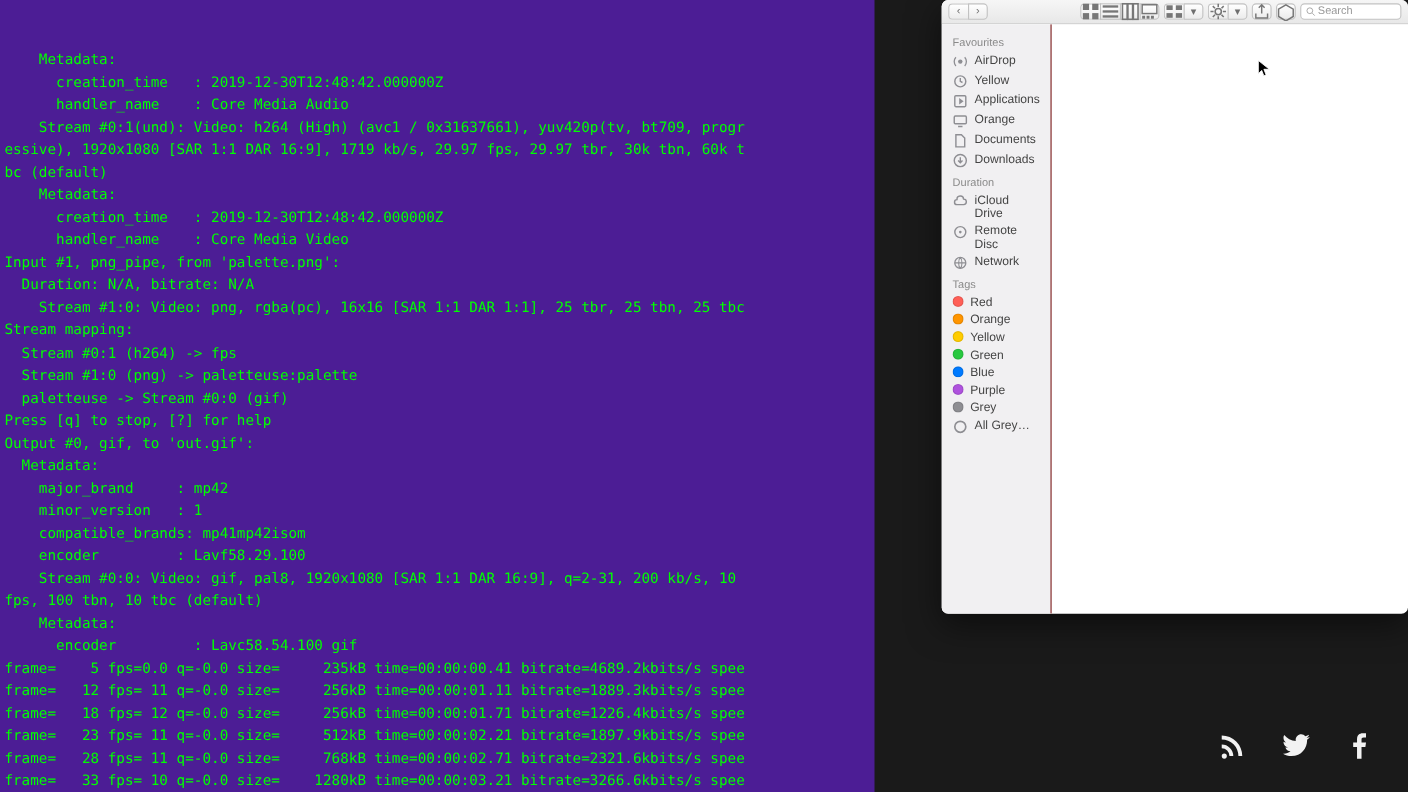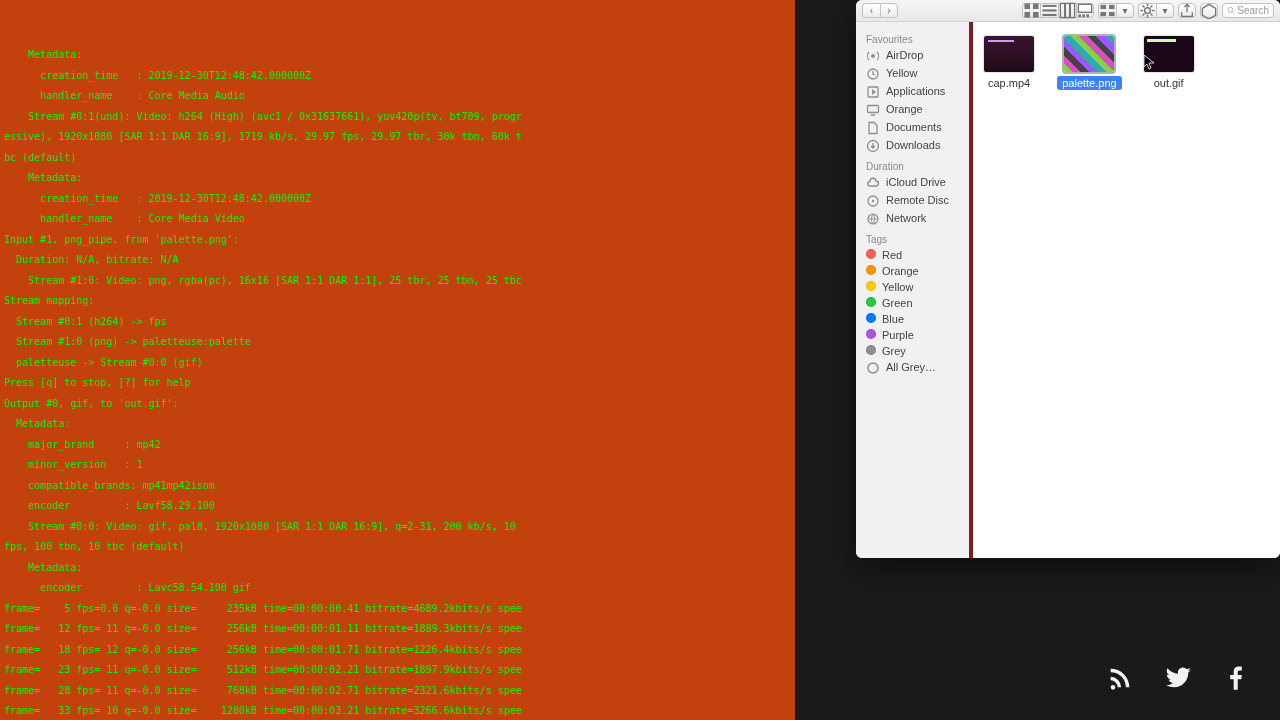--- a/index.html
+++ b/index.html
@@ -10,24 +10,24 @@
     font-family: -apple-system, BlinkMacSystemFont, "Helvetica Neue", sans-serif;
     position: relative;
     overflow: hidden;
   }
   
   .terminal {
     position: absolute;
     left: 0; top: 0;
     width: 795px;
     height: 720px;
-    background: #c2410c;
+    background: #4c1d95;
     color: #00ff00;
     font-family: "Menlo", "Monaco", monospace;
-    font-size: 10px;
+    font-size: 13px;
     line-height: 20.5px;
     white-space: pre;
     padding: 4px 4px 4px 4px;
     overflow: hidden;
   }
   .terminal .line { display: block; }
 
   
   .finder {
     position: absolute;
@@ -62,30 +62,30 @@
     font-size: 10px;
     color: #6f6f6f;
   }
   .tb-group { display:flex; }
   .tb-group .tb-btn { border-radius:0; border-right:none;}
   .tb-group .tb-btn:first-child { border-radius:4px 0 0 4px; }
   .tb-group .tb-btn:last-child  { border-radius:0 4px 4px 0; border-right:1px solid #c2c2c2;}
   .spacer { flex:1; }
   .search {
     border:1px solid #c2c2c2; border-radius:4px;
-    background:#fff; height:15px; width:52px;
+    background:#fff; height:15px; width:92px;
     display:flex; align-items:center; font-size:10px; color:#999;
     padding:0 4px; gap:2px;
   }
   .search svg{ width:9px;height:9px;}
   .finder-body { display:flex; flex:1; overflow:hidden;}
   .sidebar {
-    width: 117px;
+    width: 100px;
     background:#f1f0f2;
-    border-right:4px solid #7f1d1d;
+    border-right:1px solid #7f1d1d;
     padding: 6px 0;
     font-size:11px;
     color:#444;
     overflow:hidden;
   }
   .side-heading {
     text-transform:none;
     font-size:10px;
     color:#8a8a8a;
     padding: 6px 10px 2px;
@@ -337,34 +337,20 @@
       <div class="side-item">
         <span class="ico">
           <svg viewBox="0 0 14 14">
               <circle cx="7" cy="7" r="5" fill="none" stroke="#8e8e93" stroke-width="1.5"></circle>
             </svg>
         </span>
         <span>All Grey…</span>
       </div>
     </div>
 
-    <div class="content" id="file-list">
-        <div class="file">
-          <div class="thumb thumb-cap"></div>
-          <div class="label">cap.mp4</div>
-        </div>
-        <div class="file">
-          <div class="thumb thumb-pal sel"></div>
-          <div class="label sel">palette.png</div>
-        </div>
-        <div class="file">
-          <div class="thumb thumb-out"></div>
-          <div class="label">out.gif</div>
-        </div>
-      </div>
   </div>
 </div>
 
 <div class="cursor">
   <svg viewBox="0 0 12 16">
       <path d="M0 0l0 12 3-3 2 5 2-1-2-5 5 0z" fill="#000" stroke="#fff" stroke-width="0.8"></path>
     </svg>
 </div>
 
 <div class="footer">

